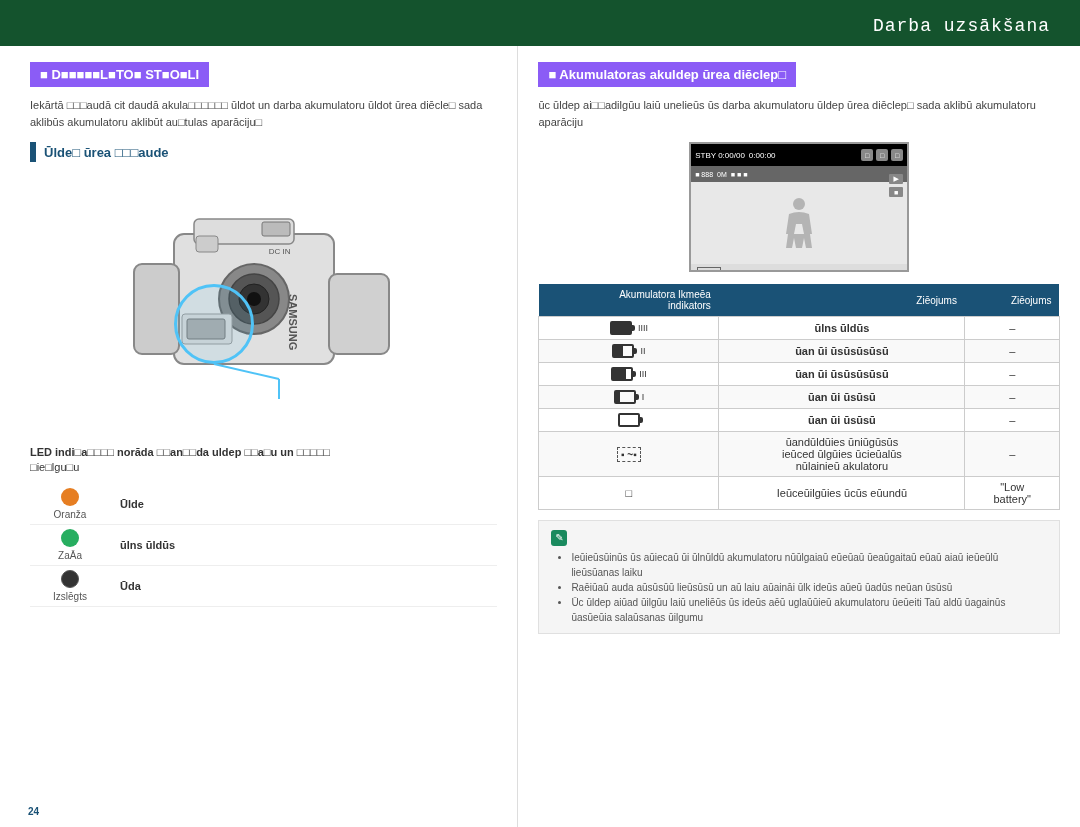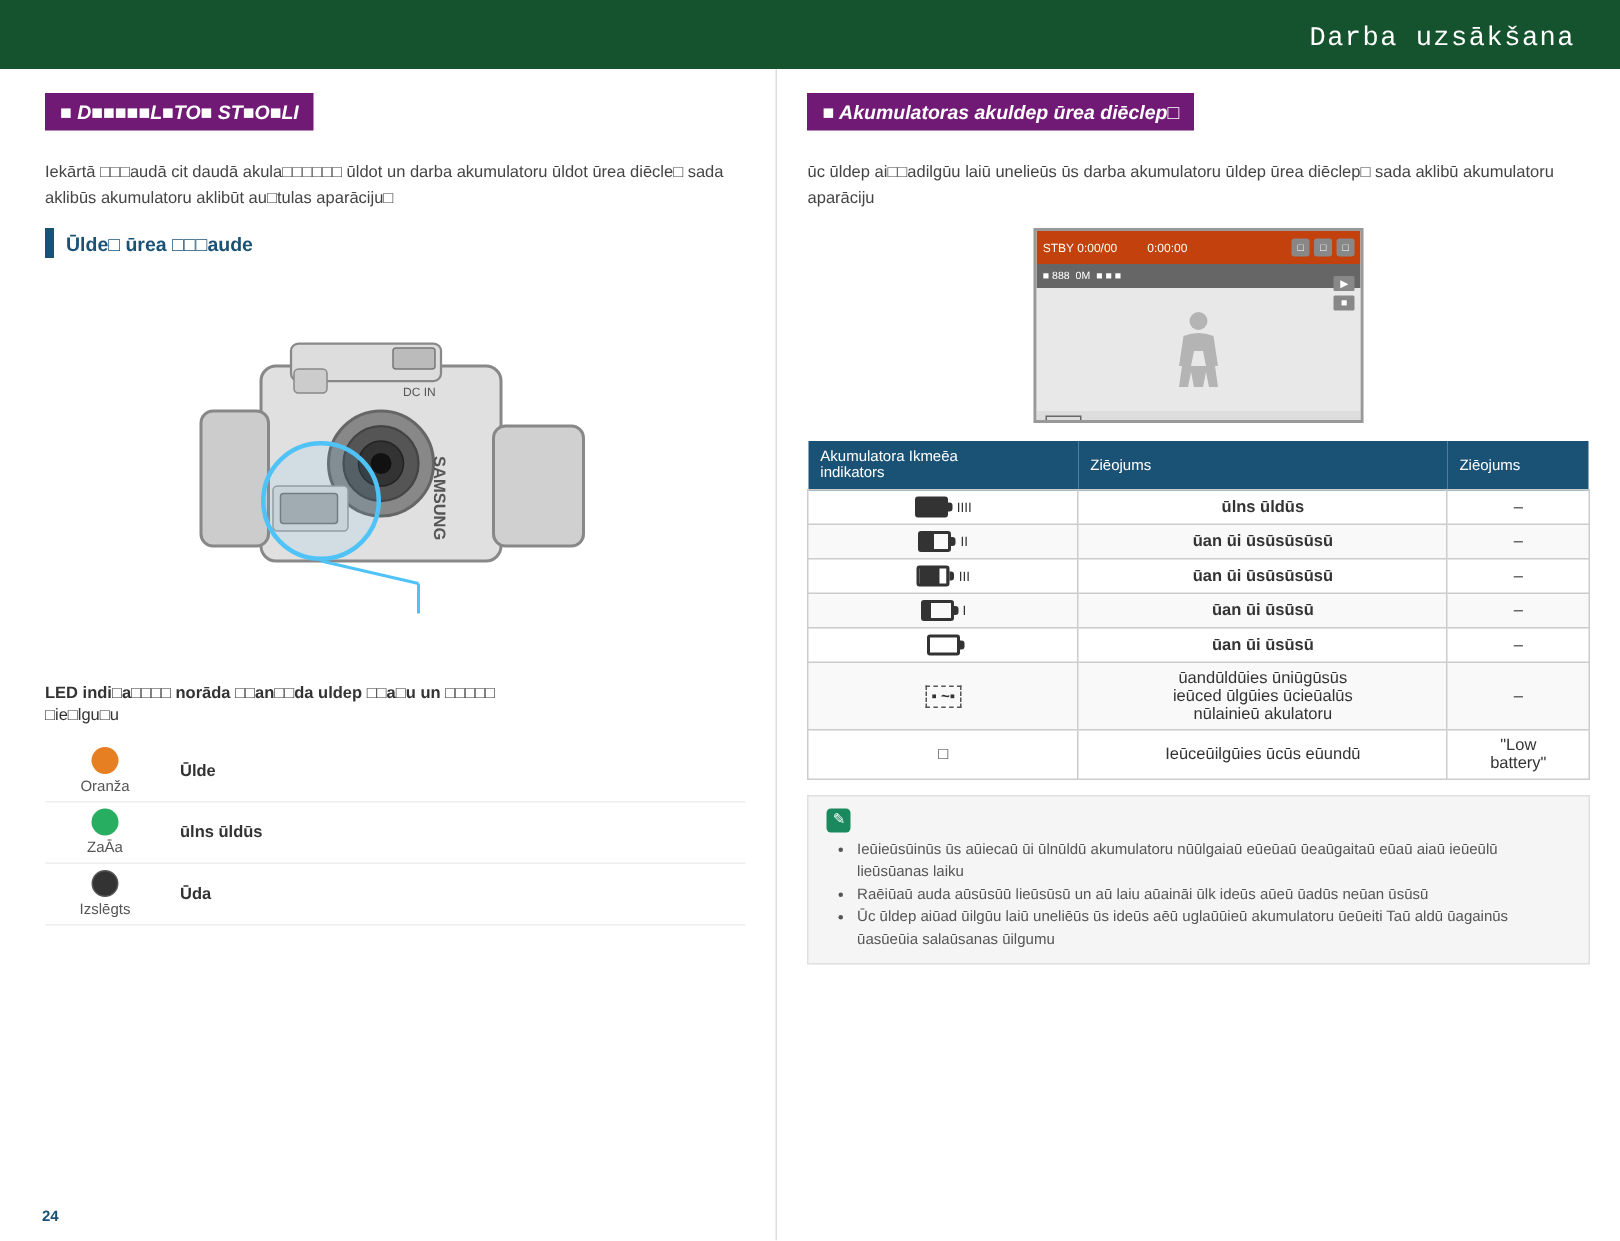--- a/index.html
+++ b/index.html
@@ -48,28 +48,26 @@
     }
 
     
     .right-col {
       width: 52%;
       padding: 16px 20px 16px 20px;
     }
 
     
     .section-title-box {
-      background: #701a75;
+      background: #8b5cf6;
       color: #fff;
       padding: 5px 10px;
       font-size: 13px;
       font-weight: bold;
-      margin-bottom: 10px;
       display: inline-block;
-      font-style: italic;
     }
 
     
     .body-text {
       font-size: 11px;
       color: #444;
       line-height: 1.5;
       margin-bottom: 12px;
     }
 
@@ -137,26 +135,26 @@
       width: 220px;
       height: 130px;
       border: 2px solid #999;
       background: #f0f0f0;
       margin: 0 auto 12px auto;
       position: relative;
       overflow: hidden;
     }
 
     .screen-top-bar {
-      background: #c2410c;
+      background: #000000;
       height: 22px;
       display: flex;
       align-items: center;
       padding: 0 4px;
-      gap: 20px;
+      gap: 4px;
     }
 
     .screen-top-bar span {
       font-size: 8px;
       color: #fff;
     }
 
     .screen-icons-right {
       margin-left: auto;
       display: flex;
@@ -221,21 +219,21 @@
     .battery-table {
       width: 100%;
       border-collapse: collapse;
       font-size: 11px;
     }
 
     .battery-table th {
       background: #1a5276;
       color: #fff;
       padding: 5px 8px;
-      text-align: left;
+      text-align: right;
       font-size: 10px;
       font-weight: normal;
     }
 
     .battery-table td {
       border: 1px solid #ccc;
       padding: 4px 8px;
       text-align: center;
       vertical-align: middle;
     }

